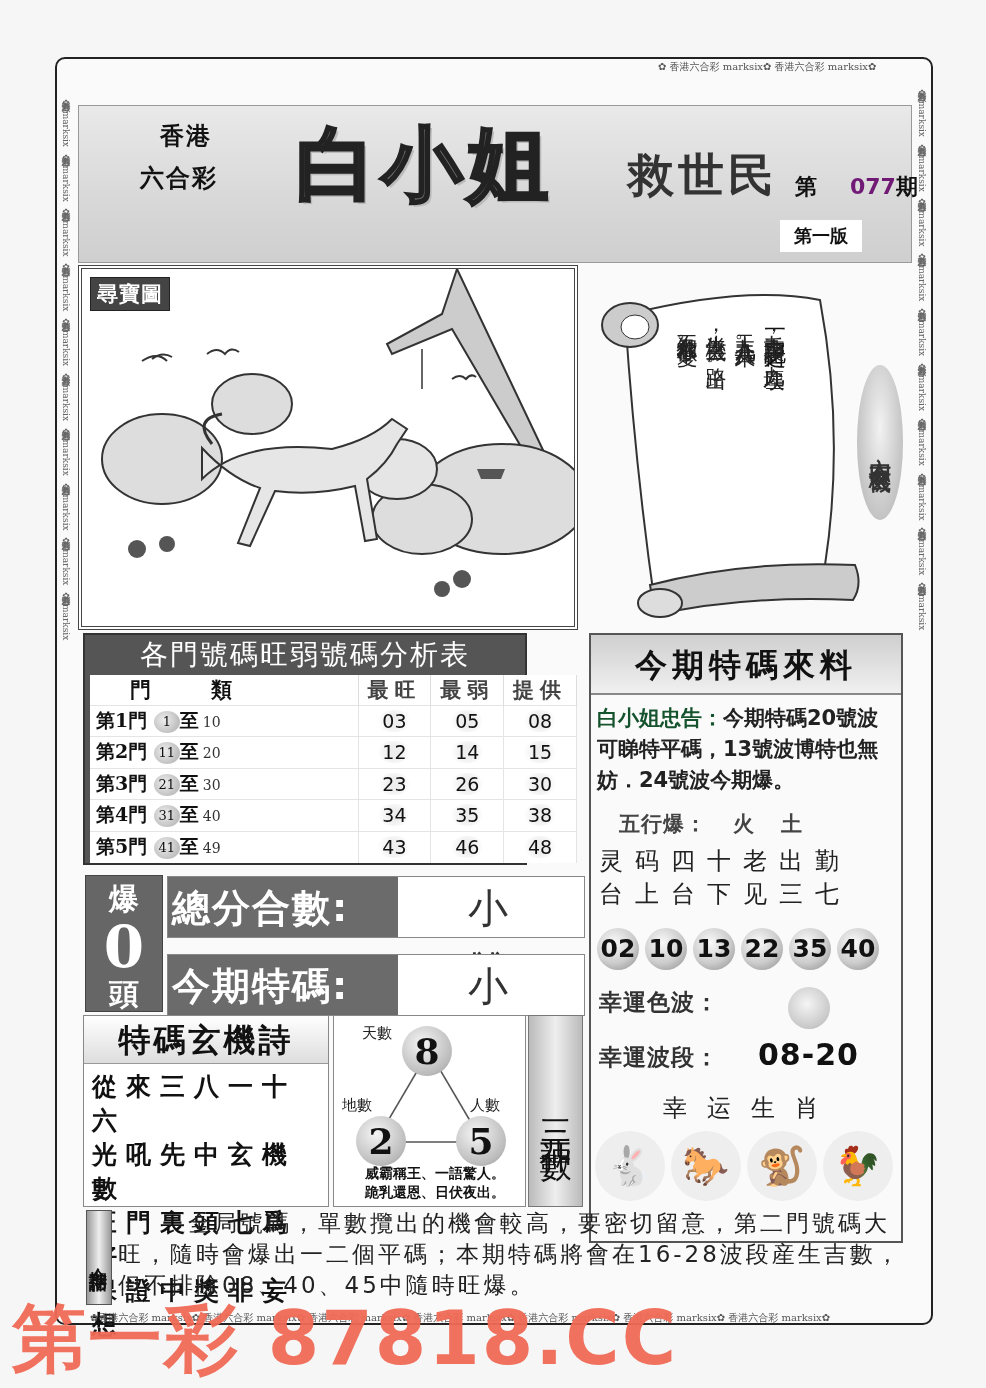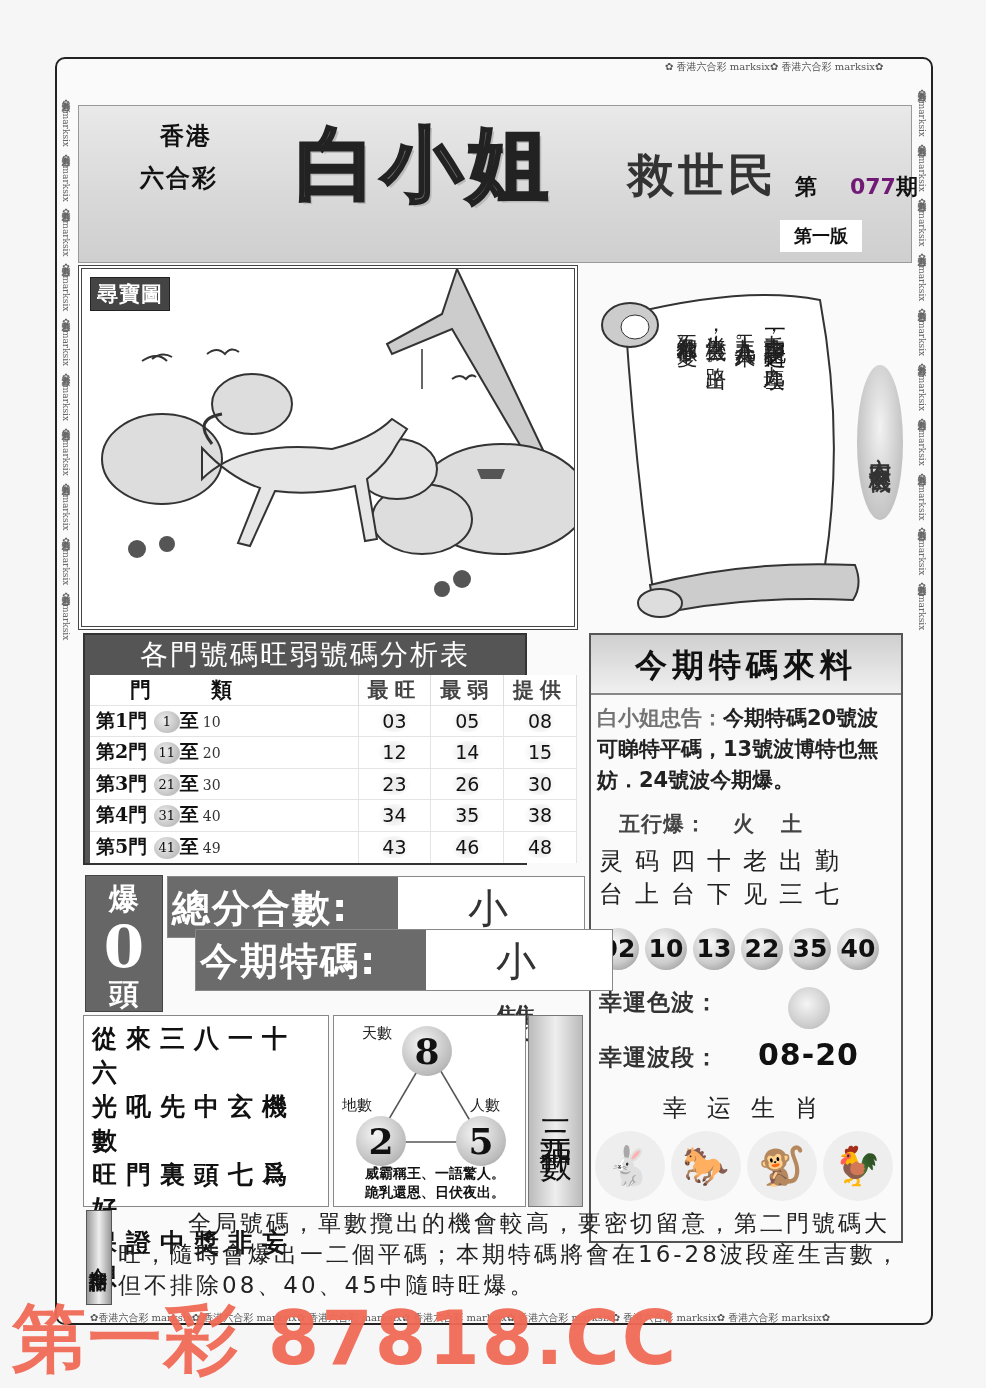--- a/index.html
+++ b/index.html
@@ -2,21 +2,21 @@
 <html><head>
 <meta charset="utf-8">
 <style>
   * { box-sizing: border-box; margin: 0; padding: 0; }
   html, body { width: 986px; height: 1388px; background: #f6f6f6; overflow: hidden; }
   body { position: relative; font-family: "DejaVu Sans", sans-serif; color: #111; }
 
   .frame { position: absolute; left: 55px; top: 57px; width: 878px; height: 1268px;
     border: 2px solid #222; border-radius: 10px; background: #fafafa; }
   .strip-top { position: absolute; left: 658px; top: 60px; width: 270px; height: 18px;
-    font-size: 10px; font-family: "DejaVu Serif", serif; color: #555; white-space: nowrap; overflow: hidden; margin-left: 7px; }
+    font-size: 10px; font-family: "DejaVu Serif", serif; color: #555; white-space: nowrap; overflow: hidden; }
   .strip-bottom { position: absolute; left: 90px; top: 1311px; width: 840px; height: 16px;
     font-size: 10px; font-family: "DejaVu Serif", serif; color: #555; white-space: nowrap; overflow: hidden; }
   .strip-left { position: absolute; left: 58px; top: 95px; width: 14px; height: 1210px;
     writing-mode: vertical-rl; font-size: 9px; color: #666; overflow: hidden; white-space: nowrap;
     font-family: "DejaVu Serif", serif; }
   .strip-right { position: absolute; left: 914px; top: 85px; width: 14px; height: 1220px;
     writing-mode: vertical-rl; font-size: 9px; color: #666; overflow: hidden; white-space: nowrap;
     font-family: "DejaVu Serif", serif; }
 
   
@@ -65,21 +65,21 @@
     background: radial-gradient(circle at 40% 40%, #eee, #aaa); font-size: 13px; text-align: center;
     line-height: 22px; font-weight: normal; vertical-align: middle; }
   .to-s { font-size: 14px; font-weight: normal; color: #333; margin-left: 4px; }
   .num-cell span { display: inline-block; min-width: 34px; border-radius: 50%; background: radial-gradient(circle, #eee 30%, #fff 80%); }
 
   
   .special { position: absolute; left: 589px; top: 633px; width: 314px; height: 610px; border: 2px solid #555; background: #fafafa; }
   .special-title { height: 60px; background: linear-gradient(180deg,#cfcfcf,#f0f0f0); border-bottom: 2px solid #888;
     font-size: 32px; font-weight: bold; text-align: center; line-height: 60px; letter-spacing: 5px; }
   .advice { position: absolute; left: 6px; top: 68px; width: 300px; font-size: 21px; font-weight: bold; line-height: 31px; color: #222; }
-  .advice b { color: #737373; font-family: Liberation Serif, serif; }
+  .advice b { color: #14532d; font-family: Liberation Serif, serif; }
   .wx { position: absolute; left: 28px; top: 175px; font-size: 21px; font-weight: bold; color: #444; letter-spacing: 1px; }
   .wx .v { margin-left: 26px; letter-spacing: 1px; }
   .cursive { position: absolute; left: 8px; top: 210px; width: 300px; font-size: 24px; font-family: "DejaVu Serif", serif;
     line-height: 33px; color: #222; letter-spacing: 12px; }
   .balls { position: absolute; left: 6px; top: 293px; display: flex; gap: 6px; }
   .ball { width: 42px; height: 42px; border-radius: 50%; background: radial-gradient(circle at 40% 35%, #fafafa 0%, #ccc 55%, #888 100%);
     font-size: 25px; font-weight: bold; text-align: center; line-height: 42px; color: #111; }
   .lucky-color { position: absolute; left: 8px; top: 352px; font-size: 23px; font-weight: bold; color: #333; letter-spacing: 1px; }
   .lucky-ball { position: absolute; left: 197px; top: 352px; width: 42px; height: 42px; border-radius: 50%;
     background: radial-gradient(circle at 45% 40%, #f5f5f5 0%, #c8c8c8 70%, #999 100%); }
@@ -255,26 +255,27 @@
 
 <div class="bao">
   <div class="t">爆</div>
   <div class="z">0</div>
   <div class="b">頭</div>
 </div>
 <div class="sumrow" style="top:876px;">
   <div class="lab">總分合數:</div>
   <div class="val">小雙</div>
 </div>
-<div class="sumrow" style="top:929px;margin-left:28px;">
+<div class="sumrow" style="top:954px;">
   <div class="lab">今期特碼:</div>
   <div class="val">小雙</div>
 </div>
 
 <div class="poem">
+  <div class="poem-title">特碼玄機詩</div>
   <div class="poem-lines">
     <div>從來三八一十六</div>
     <div>光吼先中玄機數</div>
     <div>旺門裏頭七爲好</div>
     <div>保證中獎非妄想</div>
   </div>
 </div>
 
 <div class="tri">
   <svg width="193" height="150" style="position:absolute;left:0;top:0;">

